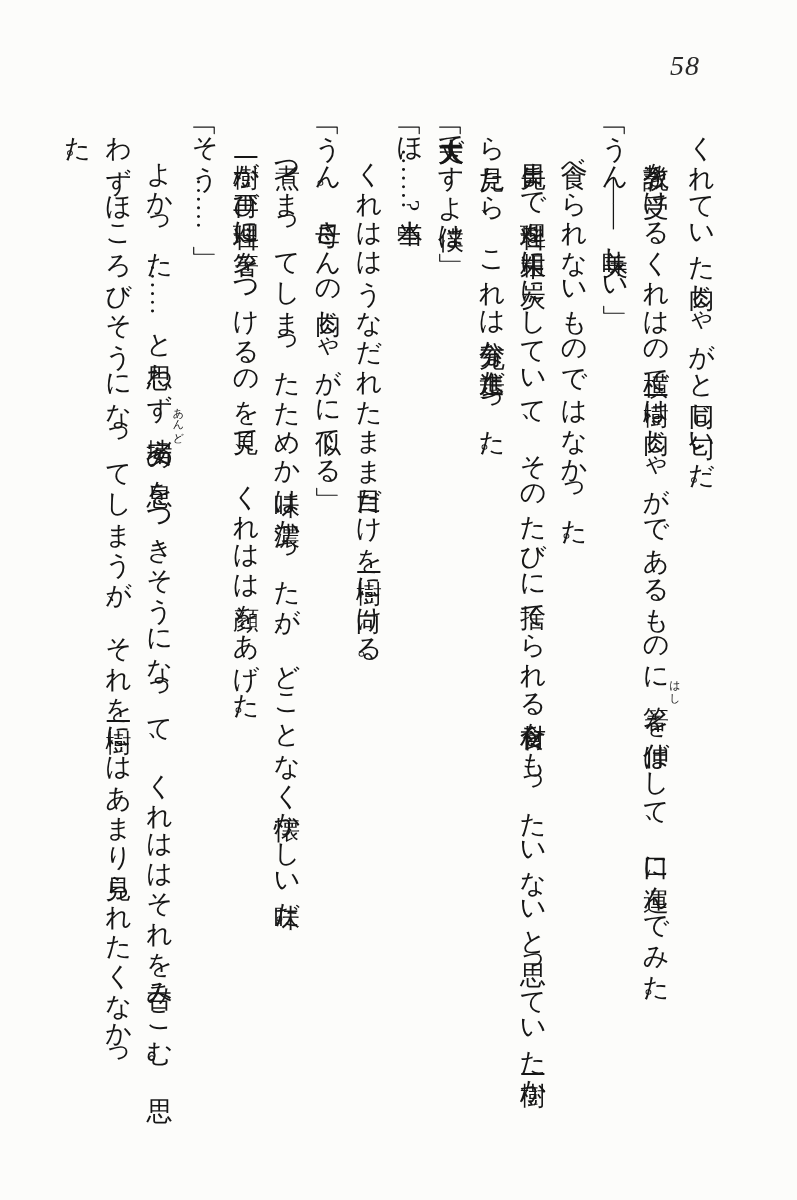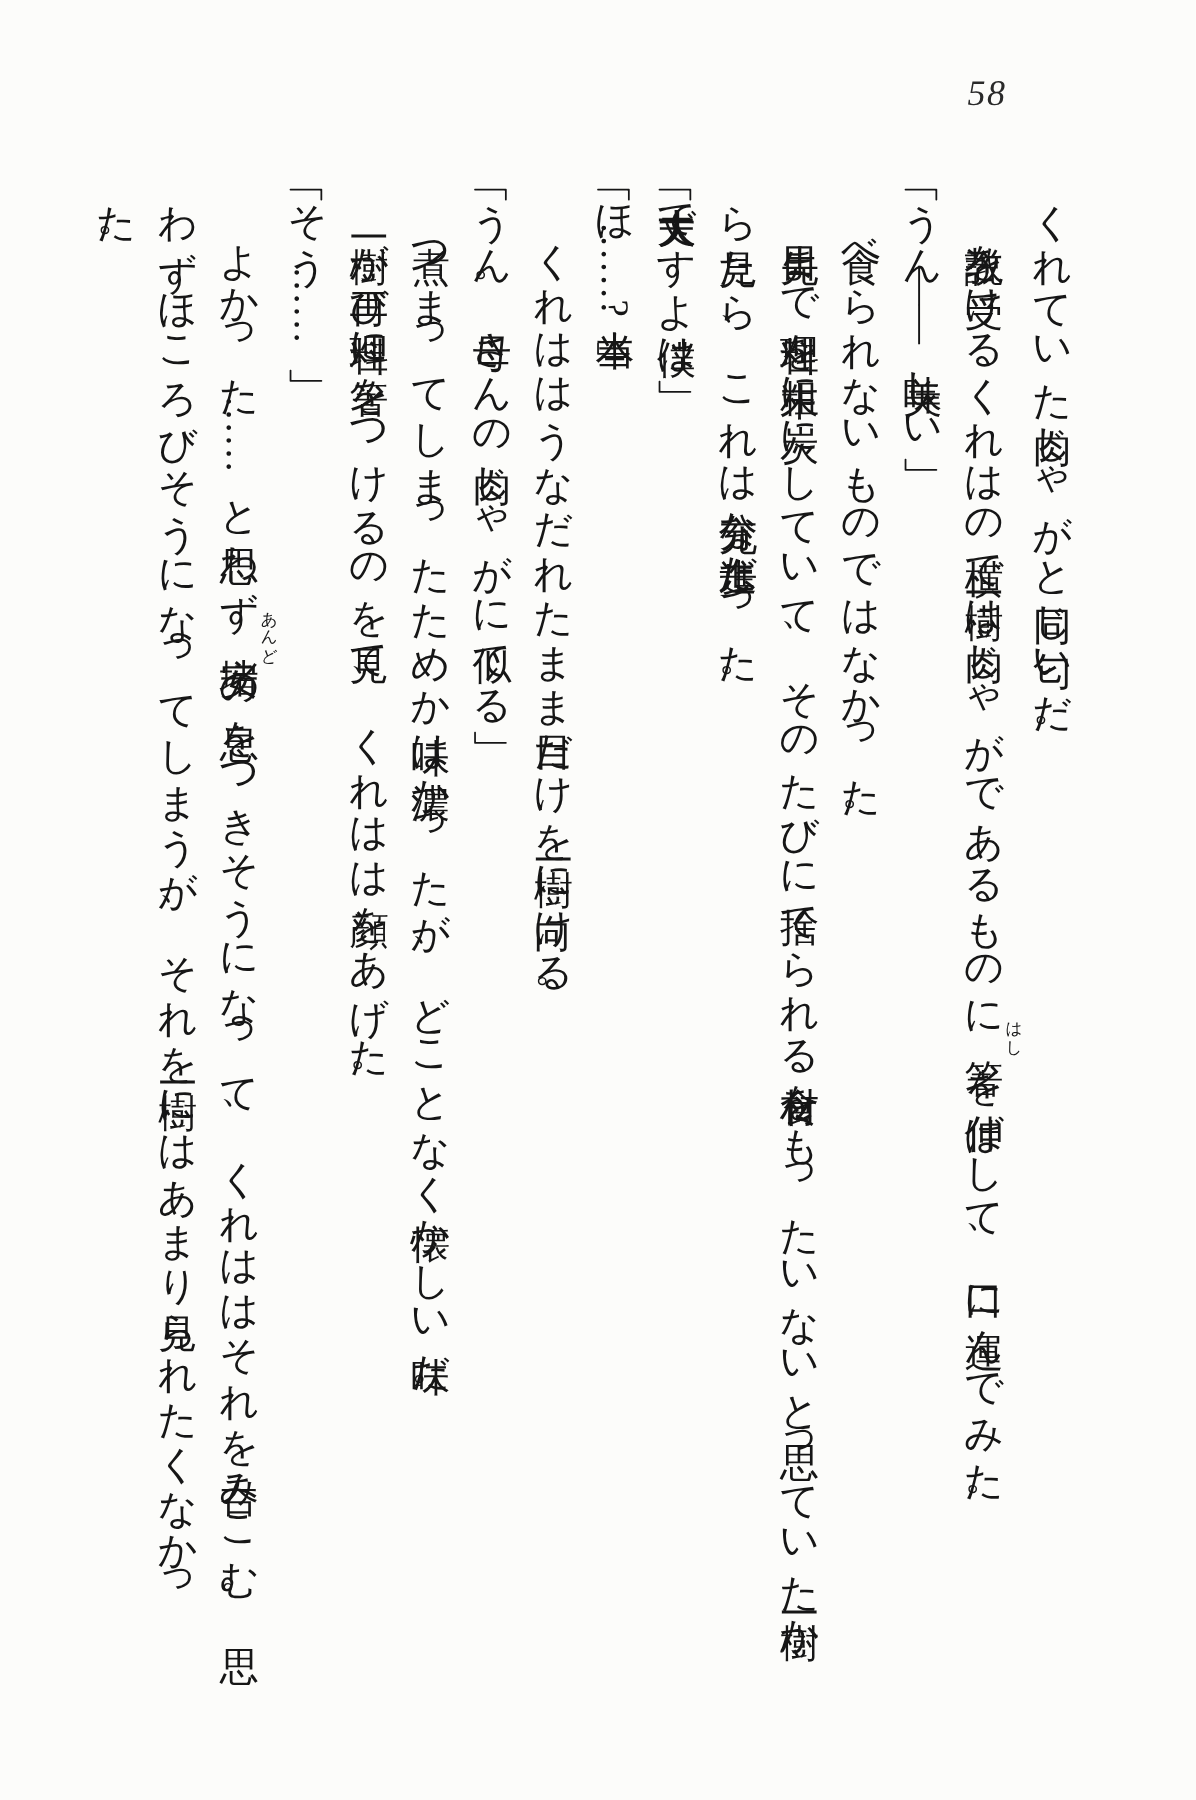--- a/index.html
+++ b/index.html
@@ -11,22 +11,22 @@
     width: 797px;
     height: 1200px;
     background: #fcfcfa;
     overflow: hidden;
     font-family: "Liberation Serif", "DejaVu Serif", serif;
     color: #161616;
   }
   .page-number {
     position: absolute;
     top: 50px;
-    left: 645px;
-    font-size: 24px;
+    left: 670px;
+    font-size: 28px;
     font-style: italic;
     color: #2a2a2a;
     letter-spacing: 1px;
   }
   .body-text {
     position: absolute;
     top: 118px;
     right: 75px;
     height: 988px;
     writing-mode: vertical-rl;

